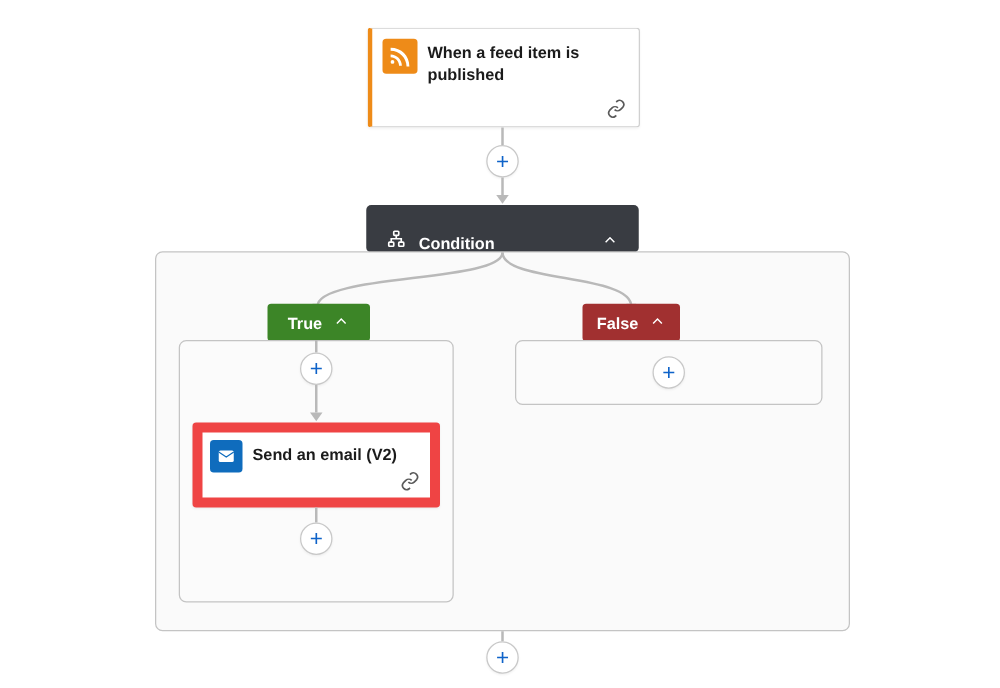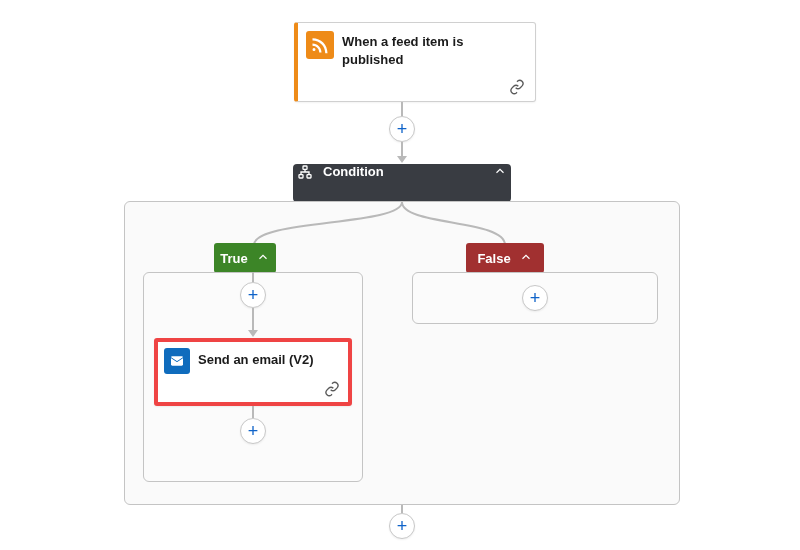--- a/index.html
+++ b/index.html
@@ -14,21 +14,21 @@
     height: 550px;
     position: relative;
     overflow: hidden;
   }
   .canvas { position: relative; width: 800px; height: 550px; }
 
   
   .trigger-card {
     position: absolute;
     left: 294px; top: 22px;
-    width: 242px; height: 80px;
+    width: 218px; height: 80px;
     background: #fff;
     border: 1px solid #d0d0d0;
     border-left: 4px solid #ee8b18;
     border-radius: 3px;
     box-shadow: 0 1px 2px rgba(0,0,0,0.05);
     display: flex;
     cursor: pointer;
   }
   .trigger-icon {
     width: 28px; height: 28px;
@@ -87,22 +87,22 @@
   }
 
   
   .condition-header {
     position: absolute;
     left: 293px; top: 164px;
     width: 218px; height: 38px;
     background: #393c42;
     color: #fff;
     border-radius: 4px;
-    display: flex; align-items: flex-start;
-    padding: 0 4px;
+    display: flex; align-items: flex-end;
+    padding: 0 16px;
     gap: 10px;
     cursor: pointer;
   }
   .condition-header .cond-icon svg { width: 16px; height: 16px; stroke:#fff; fill:none; }
   .condition-header .chev { margin-left: auto; }
   .chev svg { width: 14px; height: 14px; stroke: currentColor; fill:none; stroke-width:2; }
   .cond-title { font-weight: 600; }
 
   
   .condition-body {
@@ -120,40 +120,40 @@
     height: 30px;
     color: #fff;
     display: flex; align-items: center; justify-content: center;
     gap: 8px;
     font-weight: 600;
     border-radius: 3px;
     padding: 0 12px;
     top: 243px;
     cursor: pointer;
   }
-  .branch-true  { left: 214px; width: 62px; background: #3c8527; }
+  .branch-true  { left: 214px; width: 82px; background: #3c8527; }
   .branch-false { left: 466px; width: 78px; background: #a13030; align-items: center; }
 
   
   .branch-box {
     position: absolute;
     border: 1px solid #c4c4c4;
     border-radius: 6px;
     background: #fbfbfb;
   }
   .box-true  { left: 143px; top: 272px; width: 220px; height: 210px; }
   .box-false { left: 412px; top: 272px; width: 246px; height: 52px; }
 
   
   .action-card {
     position: absolute;
     left: 154px; top: 338px;
     width: 198px; height: 68px;
     background: #fff;
-    border: 4px solid #ef4444;
+    border: 8px solid #ef4444;
     border-radius: 3px;
     box-shadow: 0 1px 2px rgba(0,0,0,0.06);
     display: flex;
     cursor: pointer;
   }
   .action-icon {
     width: 26px; height: 26px;
     margin: 6px 8px 0 6px;
     background: #0f6cbd;
     border-radius: 3px;

